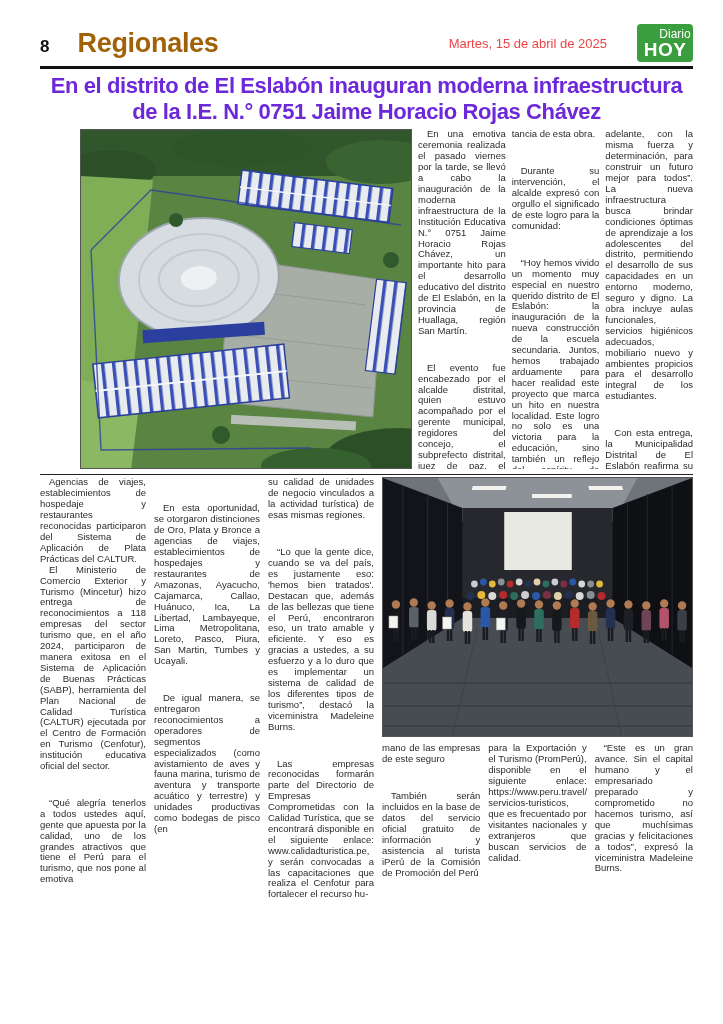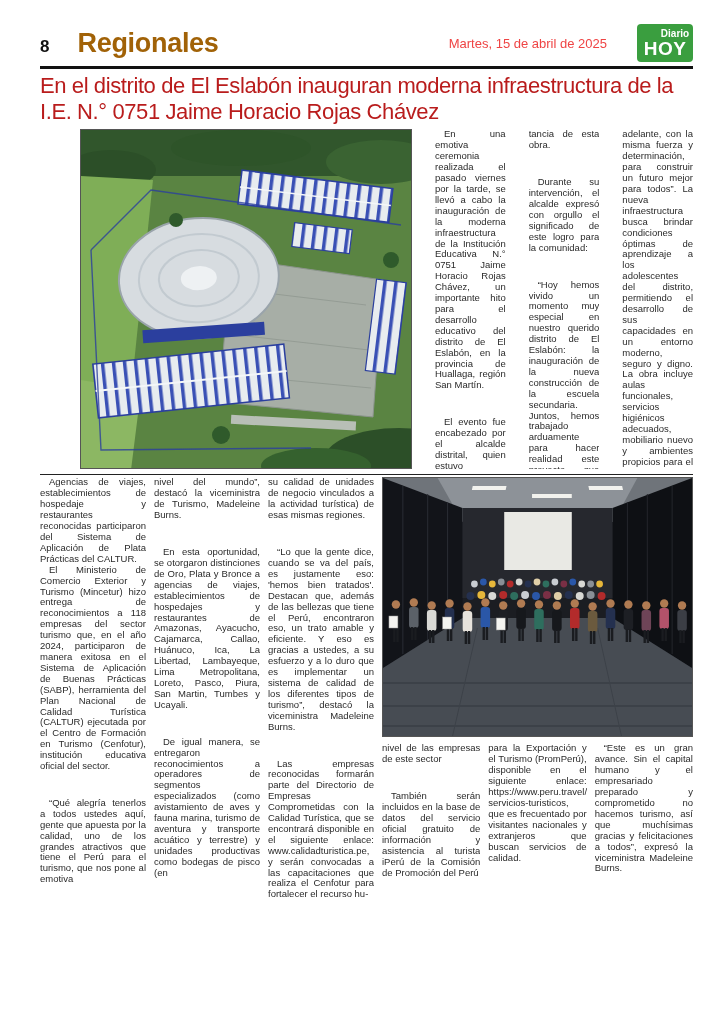--- a/index.html
+++ b/index.html
@@ -11,29 +11,29 @@
   }
   
   .hdr { display:flex; justify-content:space-between; align-items:center; height:42px; }
   .hdr-left { display:flex; align-items:baseline; }
   .pnum { font-size:17px; font-weight:bold; color:#111; margin-right:28px; }
   .section { font-size:27px; font-weight:bold; color:#a16207; letter-spacing:-0.3px; }
   .hdr-right { display:flex; align-items:center; gap:30px; }
   .date { font-size:13px; color:#ef4444; }
   .logo { background:#3a9e3f; color:#fff; width:56px; height:38px; border-radius:4px;
           display:flex; flex-direction:column; align-items:center; justify-content:center; line-height:1; }
-  .logo-top { font-size:10px; font-weight:bold;padding-left:20px; }
+  .logo-top { font-size:12px; font-weight:normal;padding-left:20px; }
   .logo-main { font-size:19px; font-weight:bold; letter-spacing:0.5px; }
   .rule-thick { border-top:3px solid #111; margin-top:2px; }
   .rule-thin  { border-top:1.5px solid #222; margin-top:5px; }
   
-  h1 { font-size:22px; line-height:1.17; font-weight:normal;
-       color:#b91c1c; letter-spacing:-0.4px; margin:4px 0 5px; }
-  
-  .a1-body { display:flex; gap:23px;padding-left:40px; }
+  h1 { font-size:22px; line-height:1.17; text-align:center; font-weight:bold;
+       color:#6d28d9; letter-spacing:-0.4px; margin:4px 0 5px; }
+  
+  .a1-body { display:flex; gap:6px;padding-left:40px; }
   .photo-frame { border:1px solid #555; overflow:hidden; background:#5a8442; }
   .photo1 { flex:0 0 332px; height:340px; }
   .col { flex:1; font-size:9.5px; line-height:10.9px; text-align:justify; overflow:hidden; color:#2a2a2a; }
   .a1-body .col { height:340px; }
   p { margin:0; }
   p.sp  { margin-top:26px; }   
   p.ind { text-indent:9px; }   
   .a2-body { display:flex; gap:8px; height:424px; margin-top:2px; }
   .colL { flex:0 0 106px; }
   .a2-right { flex:1; display:flex; flex-direction:column; gap:6px; min-width:0; }
@@ -147,21 +147,20 @@
 
   <section>
     <div class="a2-body">
 
       <div class="col colL">
         <p class="ind">Agencias de viajes, establecimientos de hospedaje y restaurantes reconocidas participaron del Sistema de Aplicación de Plata Prácticas del CALTUR.</p>
         <p class="ind">El Ministerio de Comercio Exterior y Turismo (Mincetur) hizo entrega de reconocimientos a 118 empresas del sector turismo que, en el año 2024, participaron de manera exitosa en el Sistema de Aplicación de Buenas Prácticas (SABP), herramienta del Plan Nacional de Calidad Turística (CALTUR) ejecutada por el Centro de Formación en Turismo (Cenfotur), institución educativa oficial del sector.</p>
         <p class="ind sp">“Qué alegría tenerlos a todos ustedes aquí, gente que apuesta por la calidad, uno de los grandes atractivos que tiene el Perú para el turismo, que nos pone al emotiva</p>
       </div>
       <div class="col colL">
-        <p>nivel del mundo”, destacó la viceministra de Turismo, Madeleine Burns.</p>
         <p class="ind sp">En esta oportunidad, se otorgaron distinciones de Oro, Plata y Bronce a agencias de viajes, establecimientos de hospedajes y restaurantes de Amazonas, Ayacucho, Cajamarca, Callao, Huánuco, Ica, La Libertad, Lambayeque, Lima Metropolitana, Loreto, Pasco, Piura, San Martin, Tumbes y Ucayali.</p>
         <p class="ind sp">De igual manera, se entregaron reconocimientos a operadores de segmentos especializados (como avistamiento de aves y fauna marina, turismo de aventura y transporte acuático y terrestre) y unidades productivas como bodegas de pisco (en</p>
       </div>
       <div class="col colL">
         <p>su calidad de unidades de negocio vinculados a la actividad turística) de esas mismas regiones.</p>
         <p class="ind sp">“Lo que la gente dice, cuando se va del país, es justamente eso: 'hemos bien tratados'. Destacan que, además de las bellezas que tiene el Perú, encontraron eso, un trato amable y eficiente. Y eso es gracias a ustedes, a su esfuerzo y a lo duro que es implementar un sistema de calidad de los diferentes tipos de turismo”, destacó la viceministra Madeleine Burns.</p>
         <p class="ind sp">Las empresas reconocidas formarán parte del Directorio de Empresas Comprometidas con la Calidad Turística, que se encontrará disponible en el siguiente enlace: www.calidadturistica.pe, y serán convocadas a las capacitaciones que realiza el Cenfotur para fortalecer el recurso hu-</p>
       </div>
 
       <div class="a2-right">
@@ -255,21 +254,21 @@
             <use href="#psn" x="296" y="123" color="#3b3e45"></use>
 
             <rect x="6" y="138" width="9" height="12" fill="#f4f4f0" stroke="#999" stroke-width="0.5"></rect>
             <rect x="60" y="139" width="9" height="12" fill="#f4f4f0" stroke="#999" stroke-width="0.5"></rect>
             <rect x="114" y="140" width="9" height="12" fill="#f4f4f0" stroke="#999" stroke-width="0.5"></rect>
           </svg>
         </div>
 
         <div class="a2-bottom">
           <div class="col">
-            <p>nivel de las empresas de este sector</p>
+            <p>mano de las empresas de este seguro</p>
             <p class="ind sp">También serán incluidos en la base de datos del servicio oficial gratuito de información y asistencia al turista iPerú de la Comisión de Promoción del Perú</p>
           </div>
           <div class="col">
             <p>para la Exportación y el Turismo (PromPerú), disponible en el siguiente enlace: https://www.peru.travel/es/busqueda-servicios-turisticos, que es frecuentado por visitantes nacionales y extranjeros que buscan servicios de calidad.</p>
           </div>
           <div class="col">
             <p class="ind">“Este es un gran avance. Sin el capital humano y el empresariado preparado y comprometido no hacemos turismo, así que muchísimas gracias y felicitaciones a todos”, expresó la viceministra Madeleine Burns.</p>
           </div>
         </div>
       </div>

